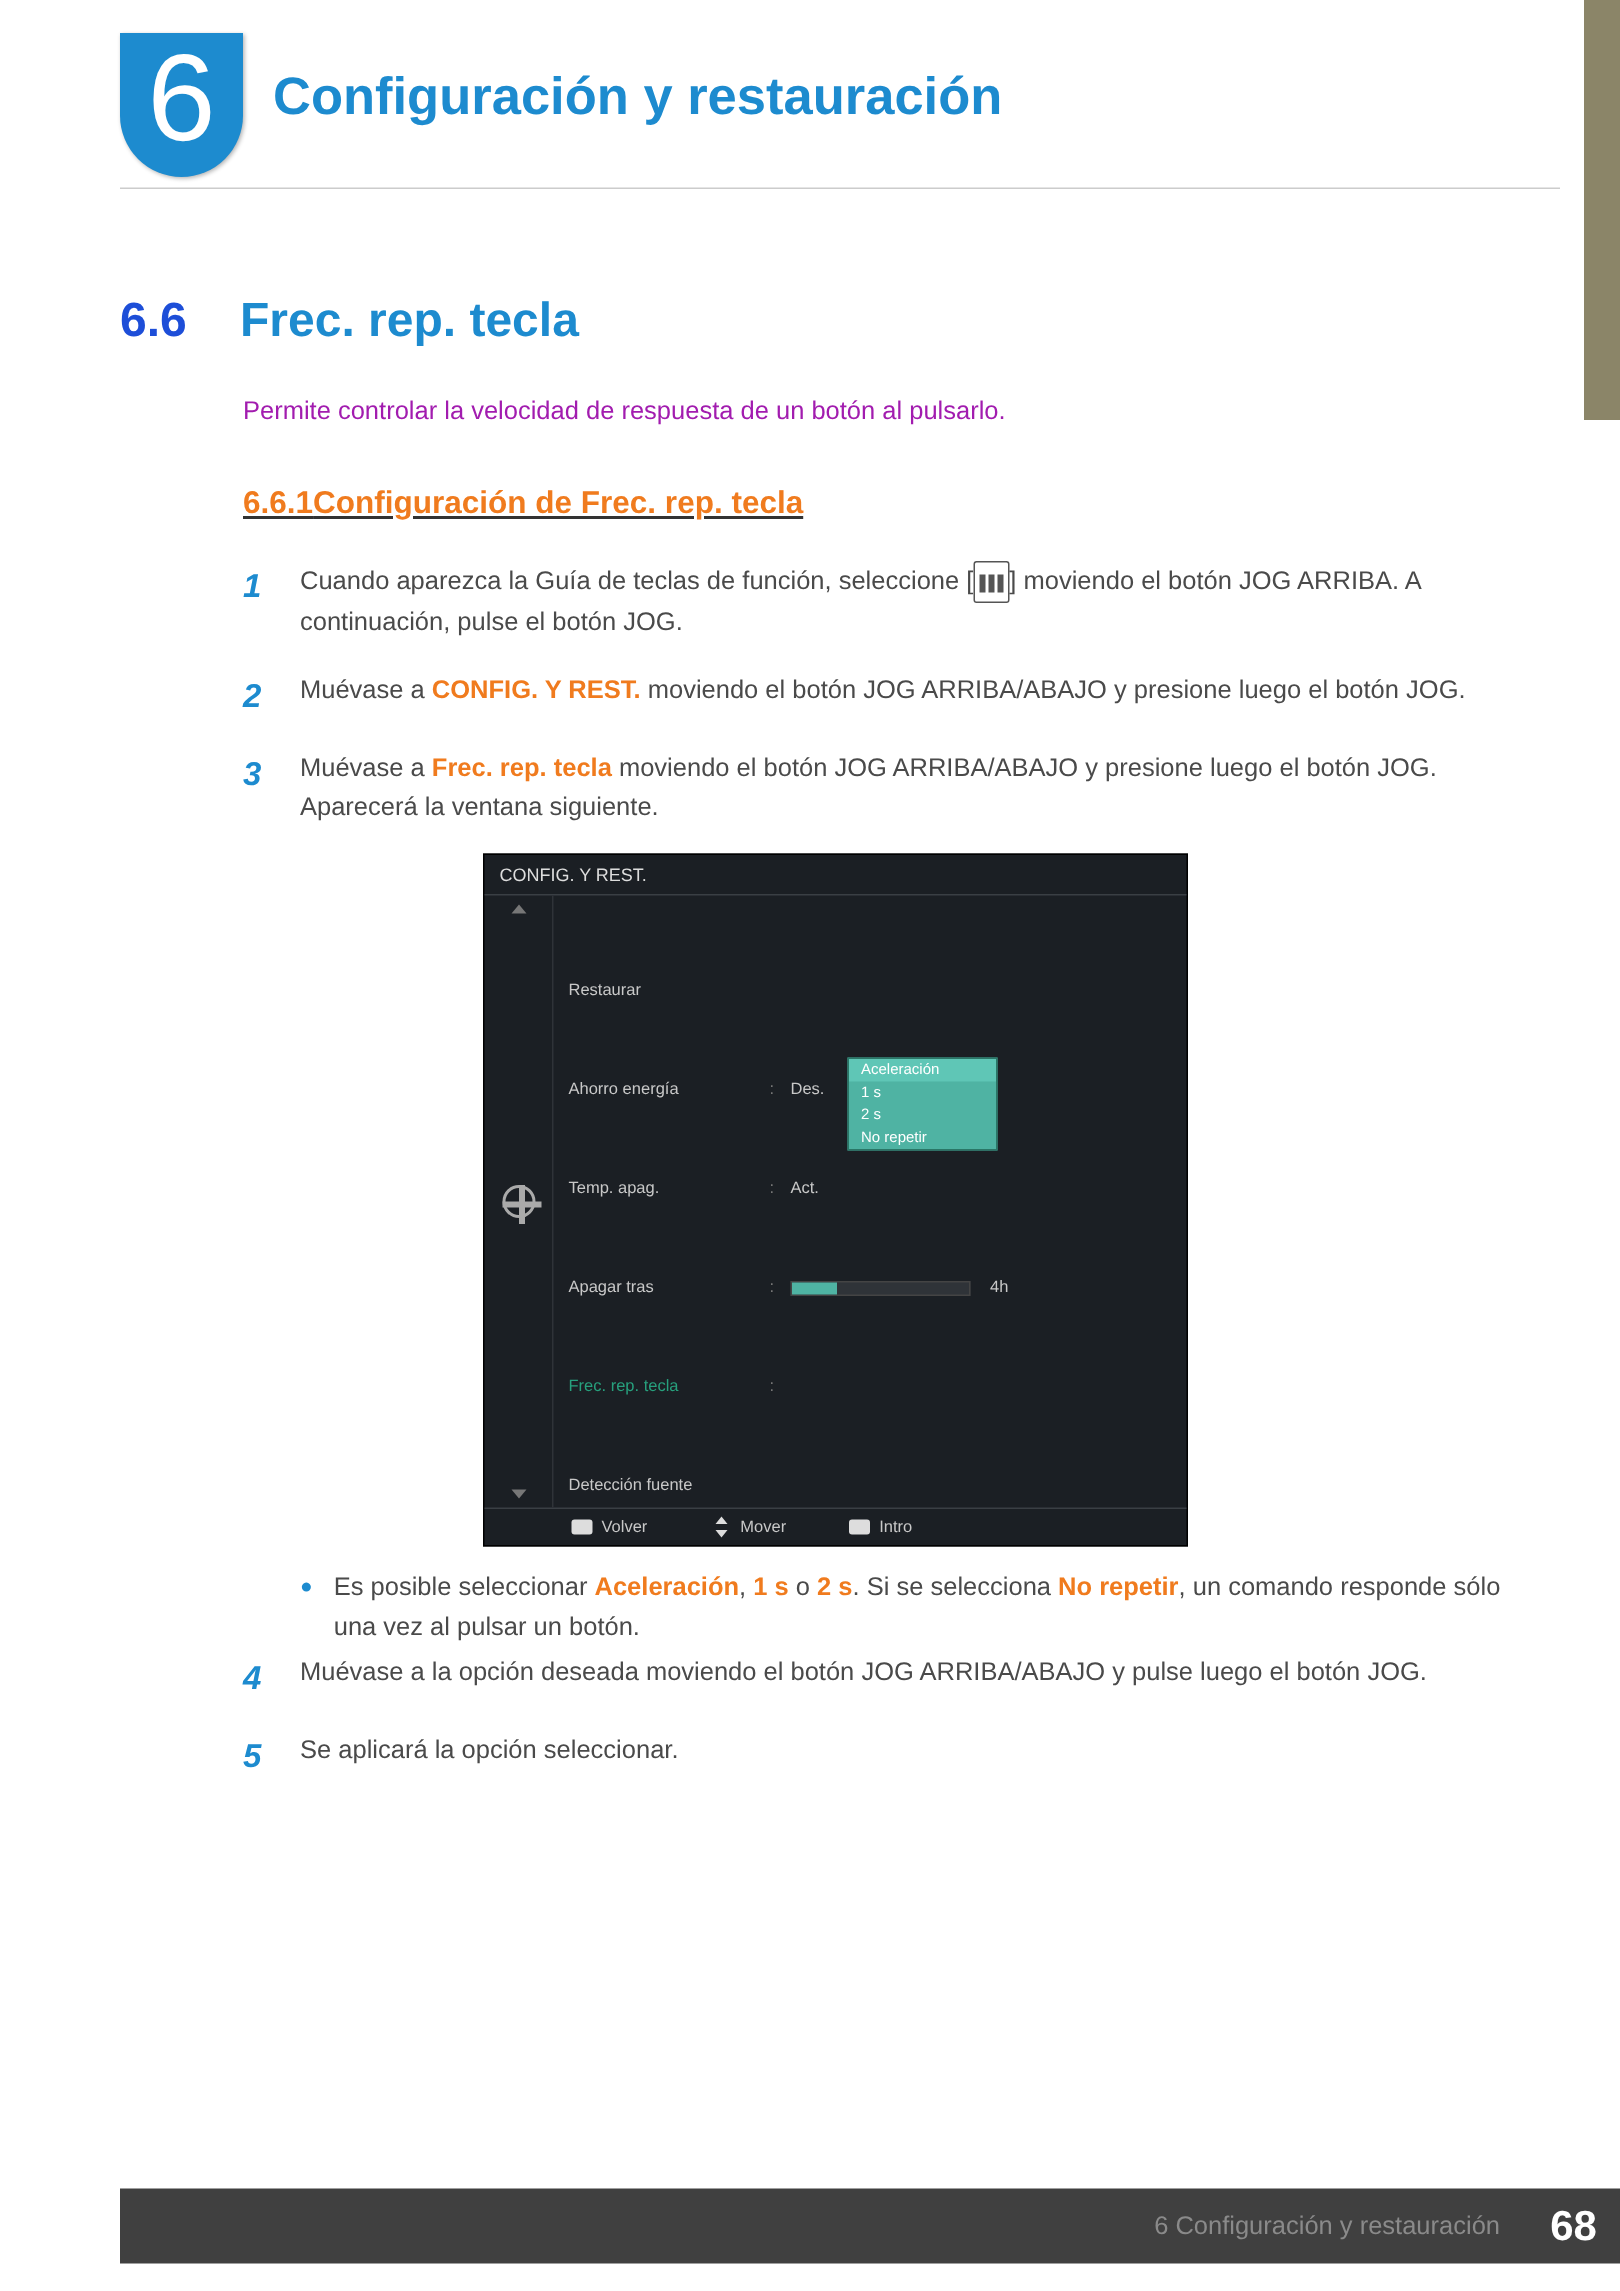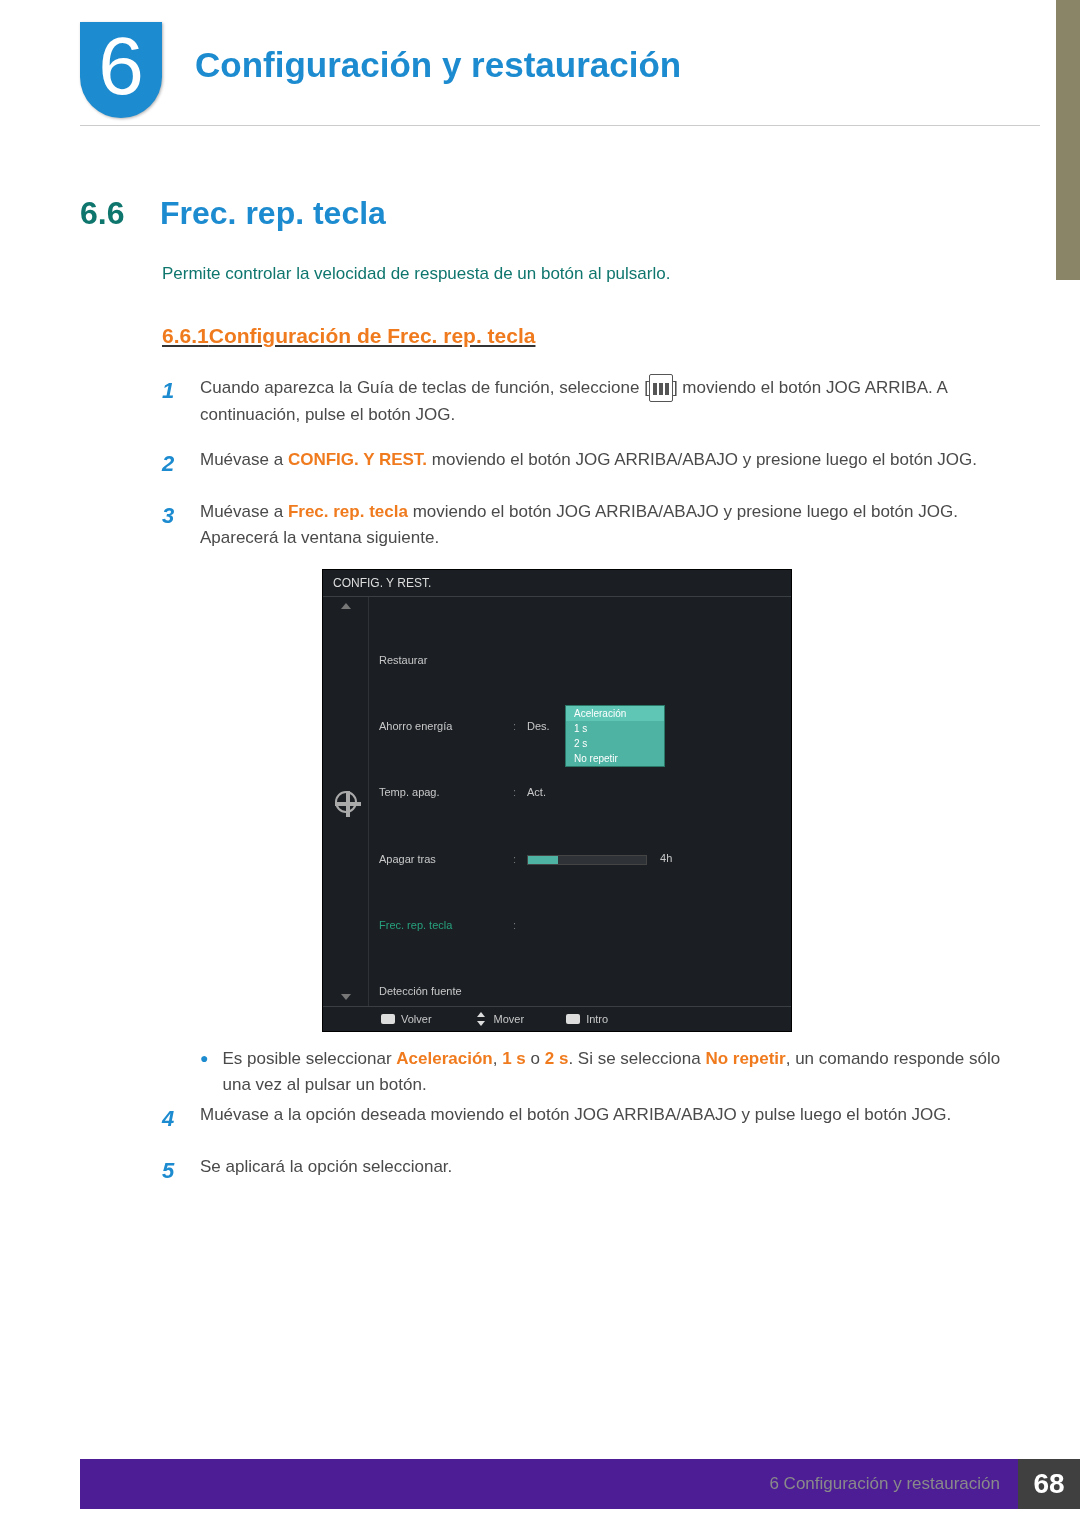--- a/index.html
+++ b/index.html
@@ -33,21 +33,21 @@
     border-radius: 0 0 45px 45px;
     color: #fff;
     font-size: 82px;
     font-weight: 300;
     text-align: center;
     line-height: 88px;
     box-shadow: 1px 1px 3px rgba(0,0,0,0.3);
   }
   .chapter-title {
     position: absolute;
-    left: 195px;
+    left: 182px;
     top: 45px;
     font-size: 35px;
     font-weight: bold;
     color: #1d8bcf;
   }
   .header-rule {
     position: absolute;
     left: 80px;
     right: 40px;
     top: 125px;
@@ -60,34 +60,34 @@
     left: 80px;
     right: 60px;
   }
   .section-row {
     display: flex;
     align-items: baseline;
     margin-top: 10px;
     margin-bottom: 32px;
   }
   .section-number {
-    color: #0f766e;
+    color: #1d4ed8;
     font-size: 32px;
     font-weight: bold;
     width: 80px;
   }
   .section-title {
     color: #1d8bcf;
     font-size: 32px;
     font-weight: bold;
   }
   .intro-text {
     margin-left: 82px;
     font-size: 17px;
-    color: #0f766e;
+    color: #a21caf;
     margin-bottom: 40px;
   }
   .subsection-row {
     margin-left: 82px;
     display: flex;
     align-items: baseline;
     gap: 0;
     margin-bottom: 26px;
     text-decoration: underline;
   }
@@ -304,21 +304,21 @@
   .page-footer {
     position: absolute;
     bottom: 18px;
     left: 80px;
     right: 0;
     display: flex;
     align-items: stretch;
   }
   .footer-bar {
     flex: 1;
-    background: #4c1d95;
+    background: #404040;
     color: #8a8a8a;
     font-size: 17px;
     display: flex;
     align-items: center;
     justify-content: flex-end;
     padding-right: 18px;
     height: 50px;
   }
   .footer-pagebox {
     width: 62px;

